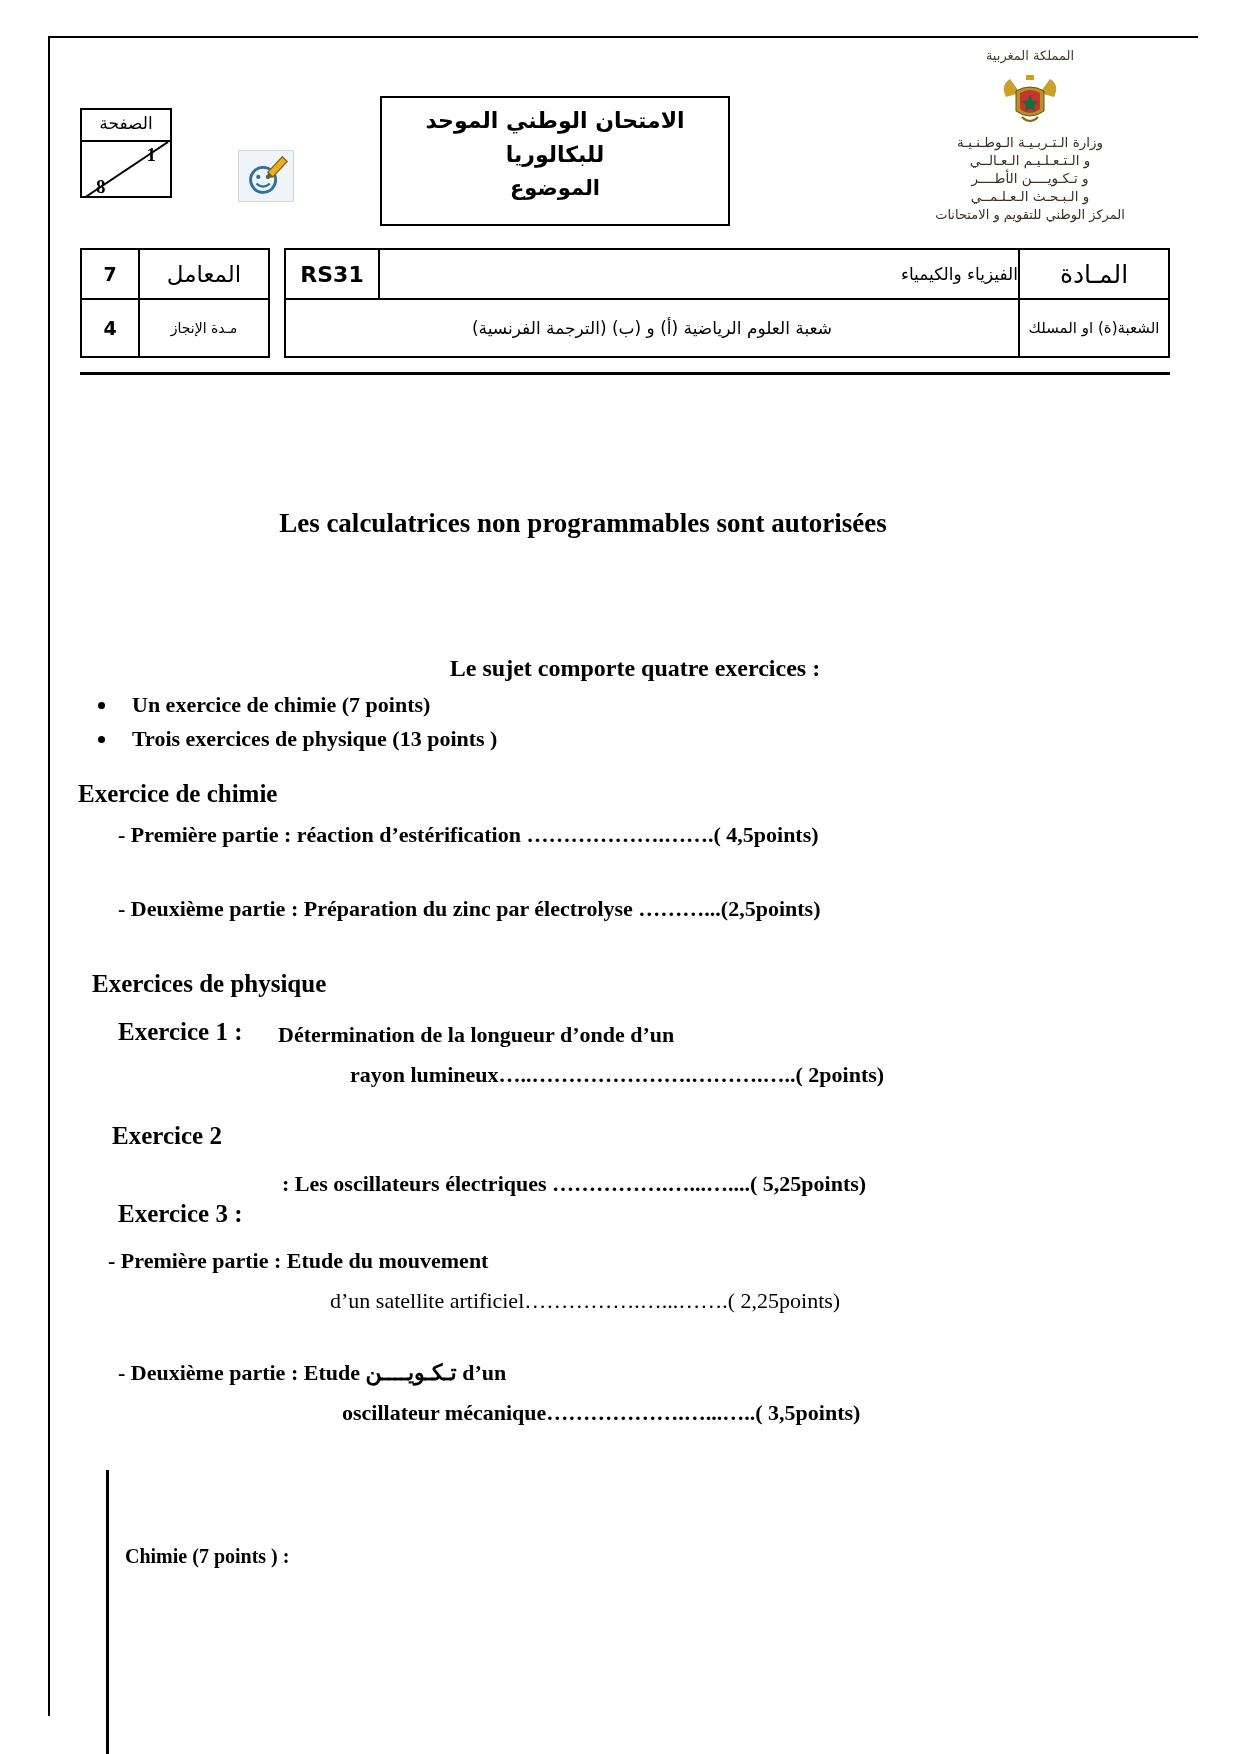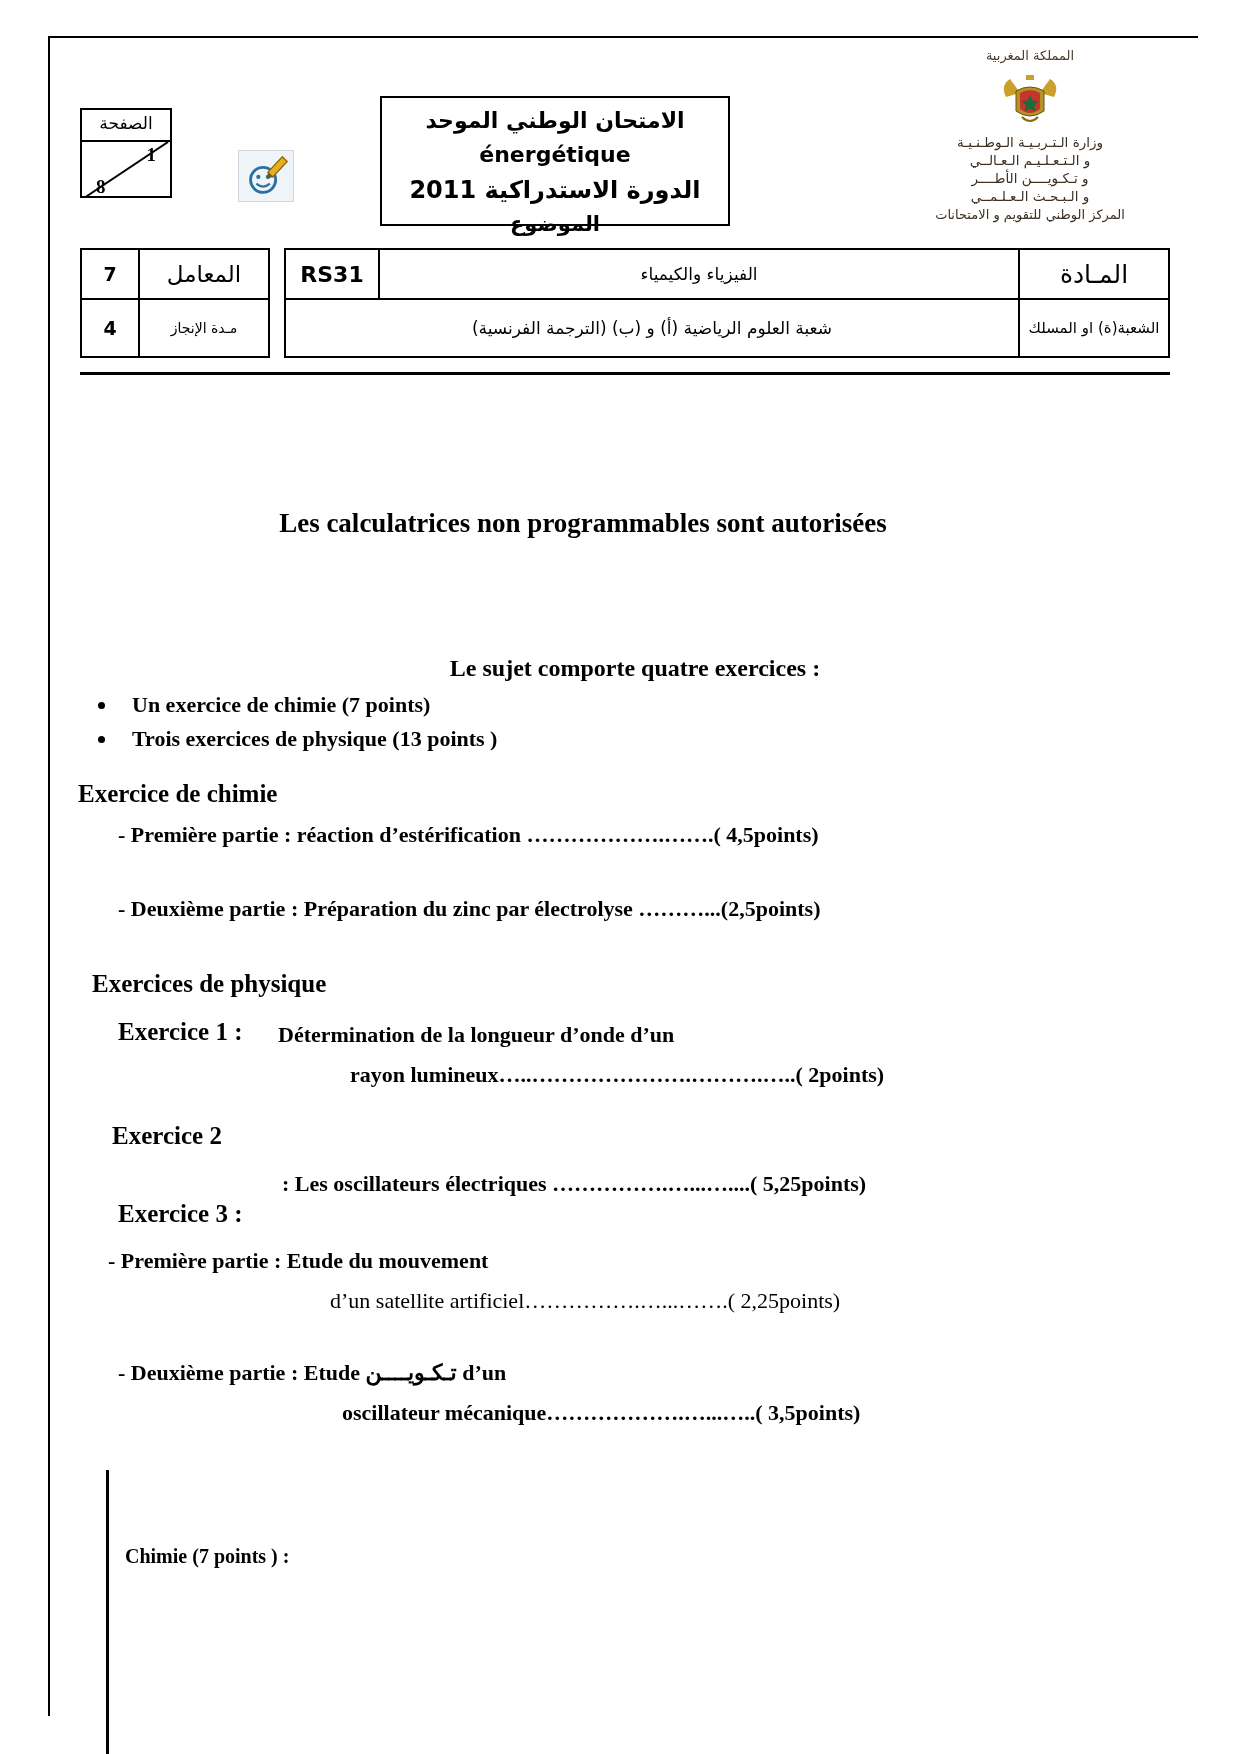--- a/index.html
+++ b/index.html
@@ -165,21 +165,21 @@
     padding: 0;
     font-family: "DejaVu Sans", sans-serif;
   }
   .cell-matiere {
     width: 148px;
     text-align: center;
     font-size: 25px;
     height: 48px;
   }
   .cell-subject {
-    text-align: center;
+    text-align: right;
     font-size: 17px;
     height: 48px;
   }
   .cell-code {
     width: 92px;
     text-align: center;
     font-size: 22px;
     font-weight: bold;
     font-family: "Liberation Sans", sans-serif;
     direction: ltr;
@@ -326,22 +326,21 @@
         <circle cx="25" cy="30" r="13" fill="none" stroke="#2d6f9e" stroke-width="3"></circle>
         <circle cx="20" cy="27" r="2.2" fill="#2d6f9e"></circle>
         <circle cx="30" cy="27" r="2.2" fill="#2d6f9e"></circle>
         <path d="M18 34 q7 6 14 0" fill="none" stroke="#2d6f9e" stroke-width="2.4"></path>
         <path d="M30 22 L45 6 L50 11 L35 27 Z" fill="#e8b021" stroke="#8a6a10" stroke-width="1.4"></path>
         <path d="M30 22 L35 27 L29 29 Z" fill="#6b5a2a"></path>
       </svg>
     </div>
 
     <div class="title-box">
-      <div class="l1">الامتحان الوطني الموحد énergétique</div>
-      <div class="l2">الدورة الاستدراكية 2011</div>
+      <div class="l1">الامتحان الوطني الموحد للبكالوريا</div>
       <div class="l3">الموضوع</div>
     </div>
 
     <div class="ministry">
       <div class="m0">المملكة المغربية</div>
       <div class="crest">
         <svg viewBox="0 0 68 64" width="68" height="64">
           <path d="M10 30 Q4 18 14 12 Q20 20 24 26 Z" fill="#c8a02a"></path>
           <path d="M58 30 Q64 18 54 12 Q48 20 44 26 Z" fill="#c8a02a"></path>
           <path d="M20 44 Q34 54 48 44 L48 24 Q34 16 20 24 Z" fill="#b8912a" stroke="#6b520f" stroke-width="1"></path>

